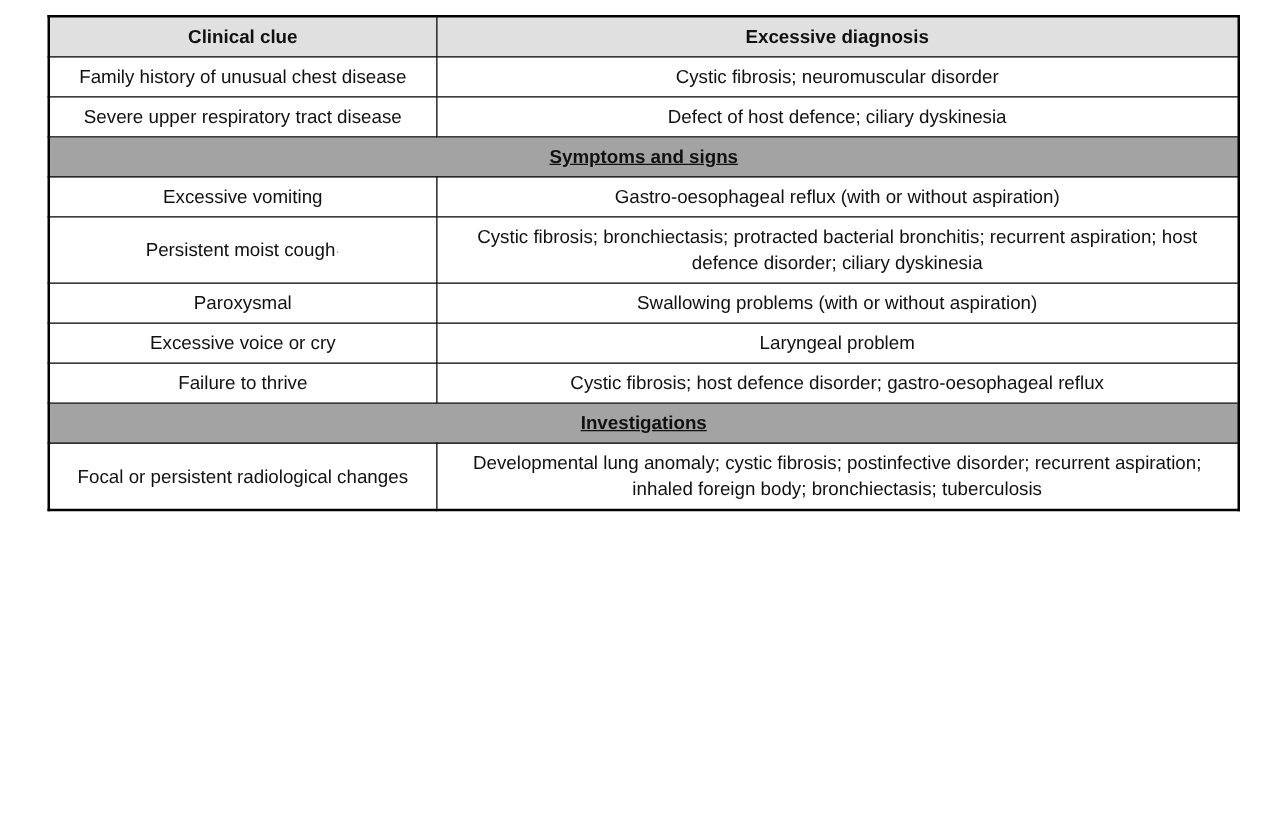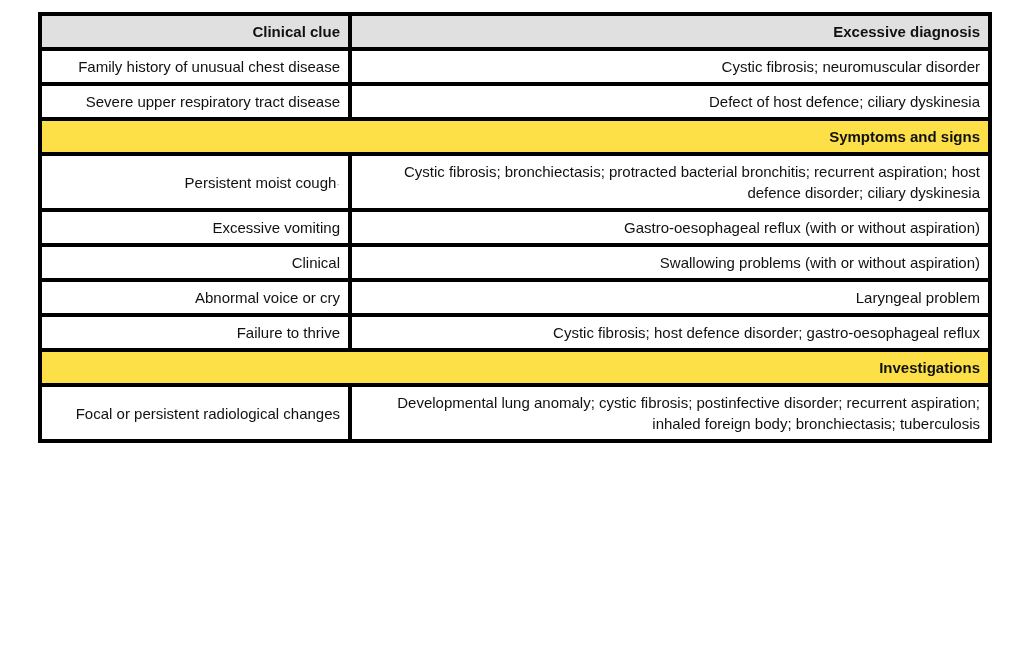--- a/index.html
+++ b/index.html
@@ -15,36 +15,37 @@
     left: 38px; top: 12px;
   }
   table.diagnosis-table {
     border-collapse: collapse;
     table-layout: fixed;
     width: 954px;
     border: 2px solid #000000;
   }
   col.c-clue { width: 310px; }
   th, td {
-    border: 4px solid #000000;
+    border: 1px solid #000000;
     padding: 5px 8px;
     font-size: 15px;
     line-height: 1.4;
-    text-align: right;
+    text-align: center;
     vertical-align: middle;
     background: #ffffff;
     overflow-wrap: break-word;
   }
   th {
     background: #e0e0e0;
     font-weight: bold;
   }
   tr.section-row td {
-    background: #fde047;
+    background: #a3a3a3;
     font-weight: bold;
+    text-decoration: underline;
   }
   .faint-mark {
     color: #9a9a9a;
     font-size: 11px;
   }
 </style>
 </head>
 <body>
 
 <div class="table-wrap">
@@ -65,33 +66,33 @@
         <td>Cystic fibrosis; neuromuscular disorder</td>
       </tr>
       <tr>
         <td>Severe upper respiratory tract disease</td>
         <td>Defect of host defence; ciliary dyskinesia</td>
       </tr>
       <tr class="section-row">
         <td colspan="2">Symptoms and signs</td>
       </tr>
       <tr>
+        <td>Excessive vomiting</td>
+        <td>Gastro-oesophageal reflux (with or without aspiration)</td>
+      </tr>
+      <tr>
         <td><span>Persistent moist cough</span><span class="faint-mark">·</span></td>
         <td>Cystic fibrosis; bronchiectasis; protracted bacterial bronchitis; recurrent aspiration; host defence disorder; ciliary dyskinesia</td>
       </tr>
       <tr>
-        <td>Excessive vomiting</td>
-        <td>Gastro-oesophageal reflux (with or without aspiration)</td>
-      </tr>
-      <tr>
-        <td>Clinical</td>
+        <td>Paroxysmal</td>
         <td>Swallowing problems (with or without aspiration)</td>
       </tr>
       <tr>
-        <td>Abnormal voice or cry</td>
+        <td>Excessive voice or cry</td>
         <td>Laryngeal problem</td>
       </tr>
       <tr>
         <td>Failure to thrive</td>
         <td>Cystic fibrosis; host defence disorder; gastro-oesophageal reflux</td>
       </tr>
       <tr class="section-row">
         <td colspan="2">Investigations</td>
       </tr>
       <tr>

